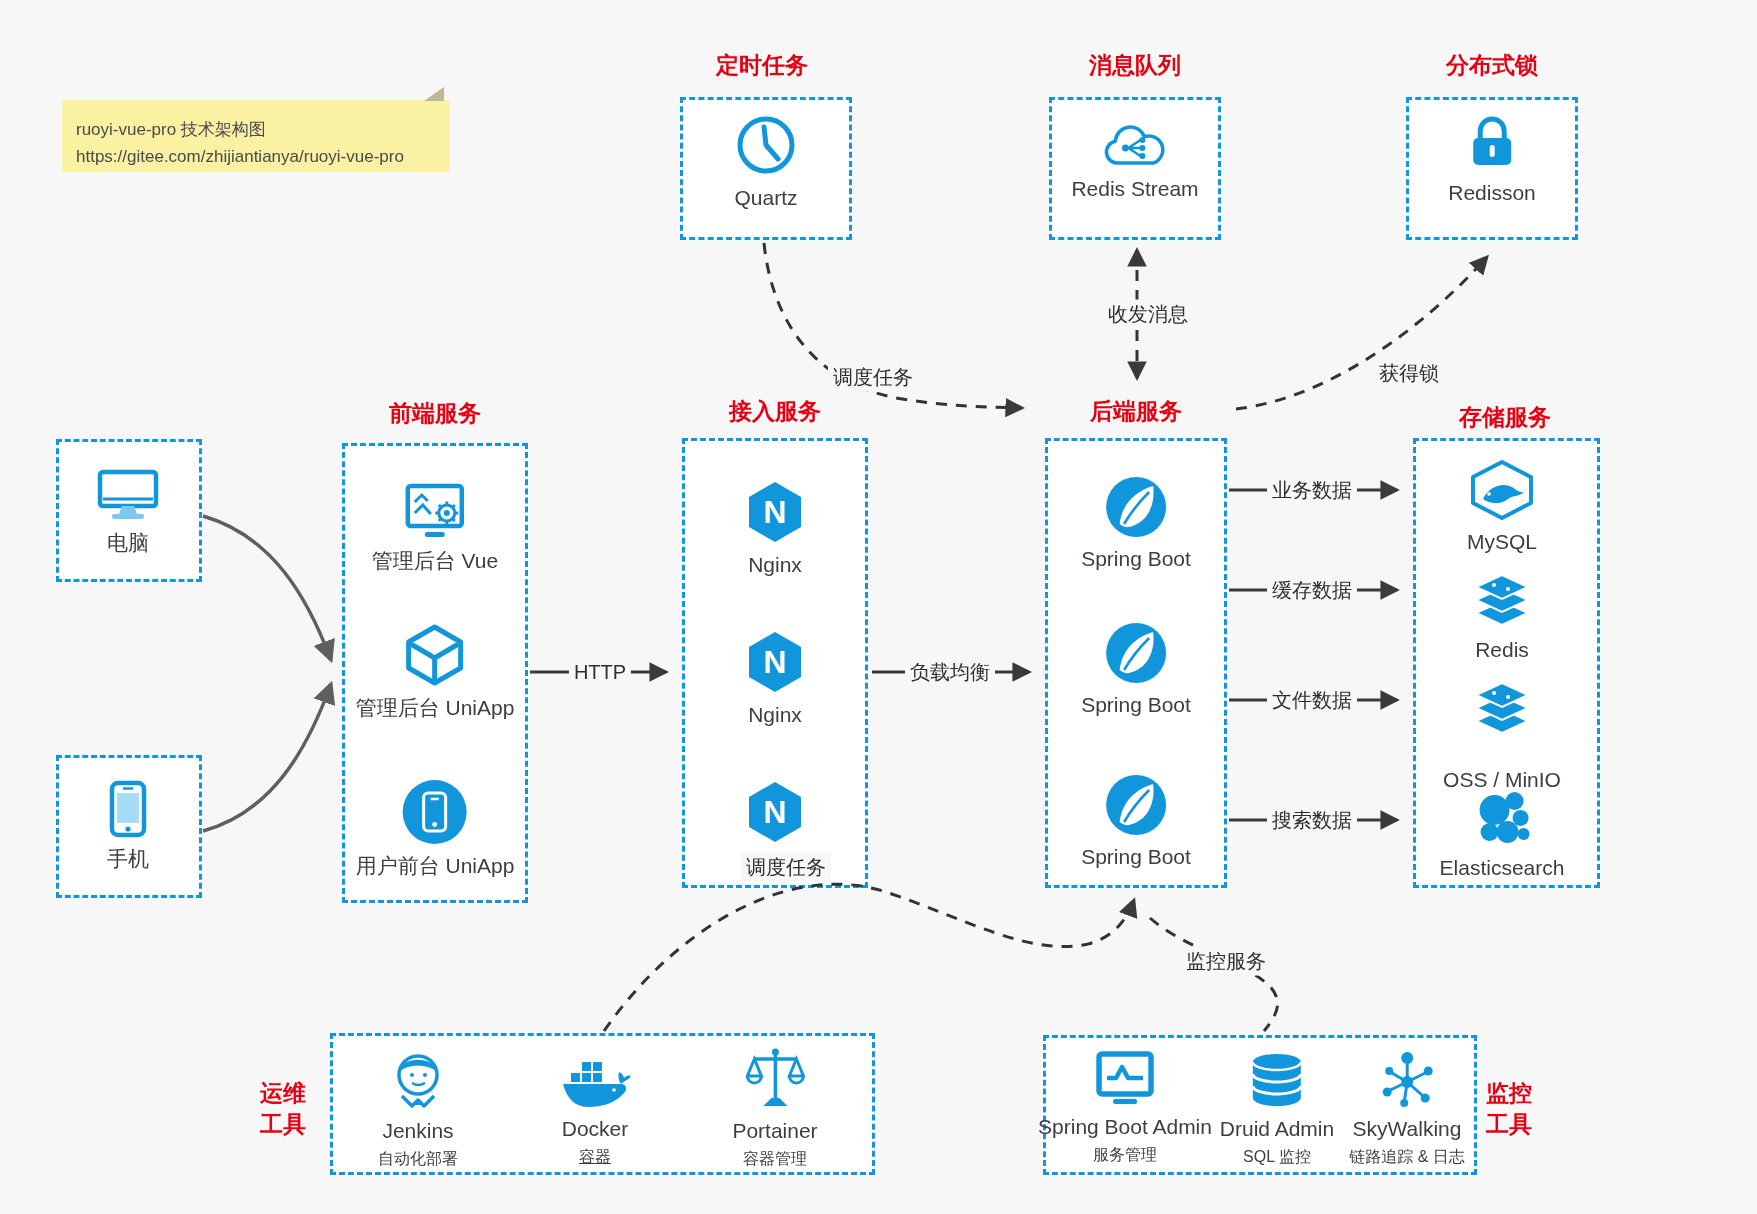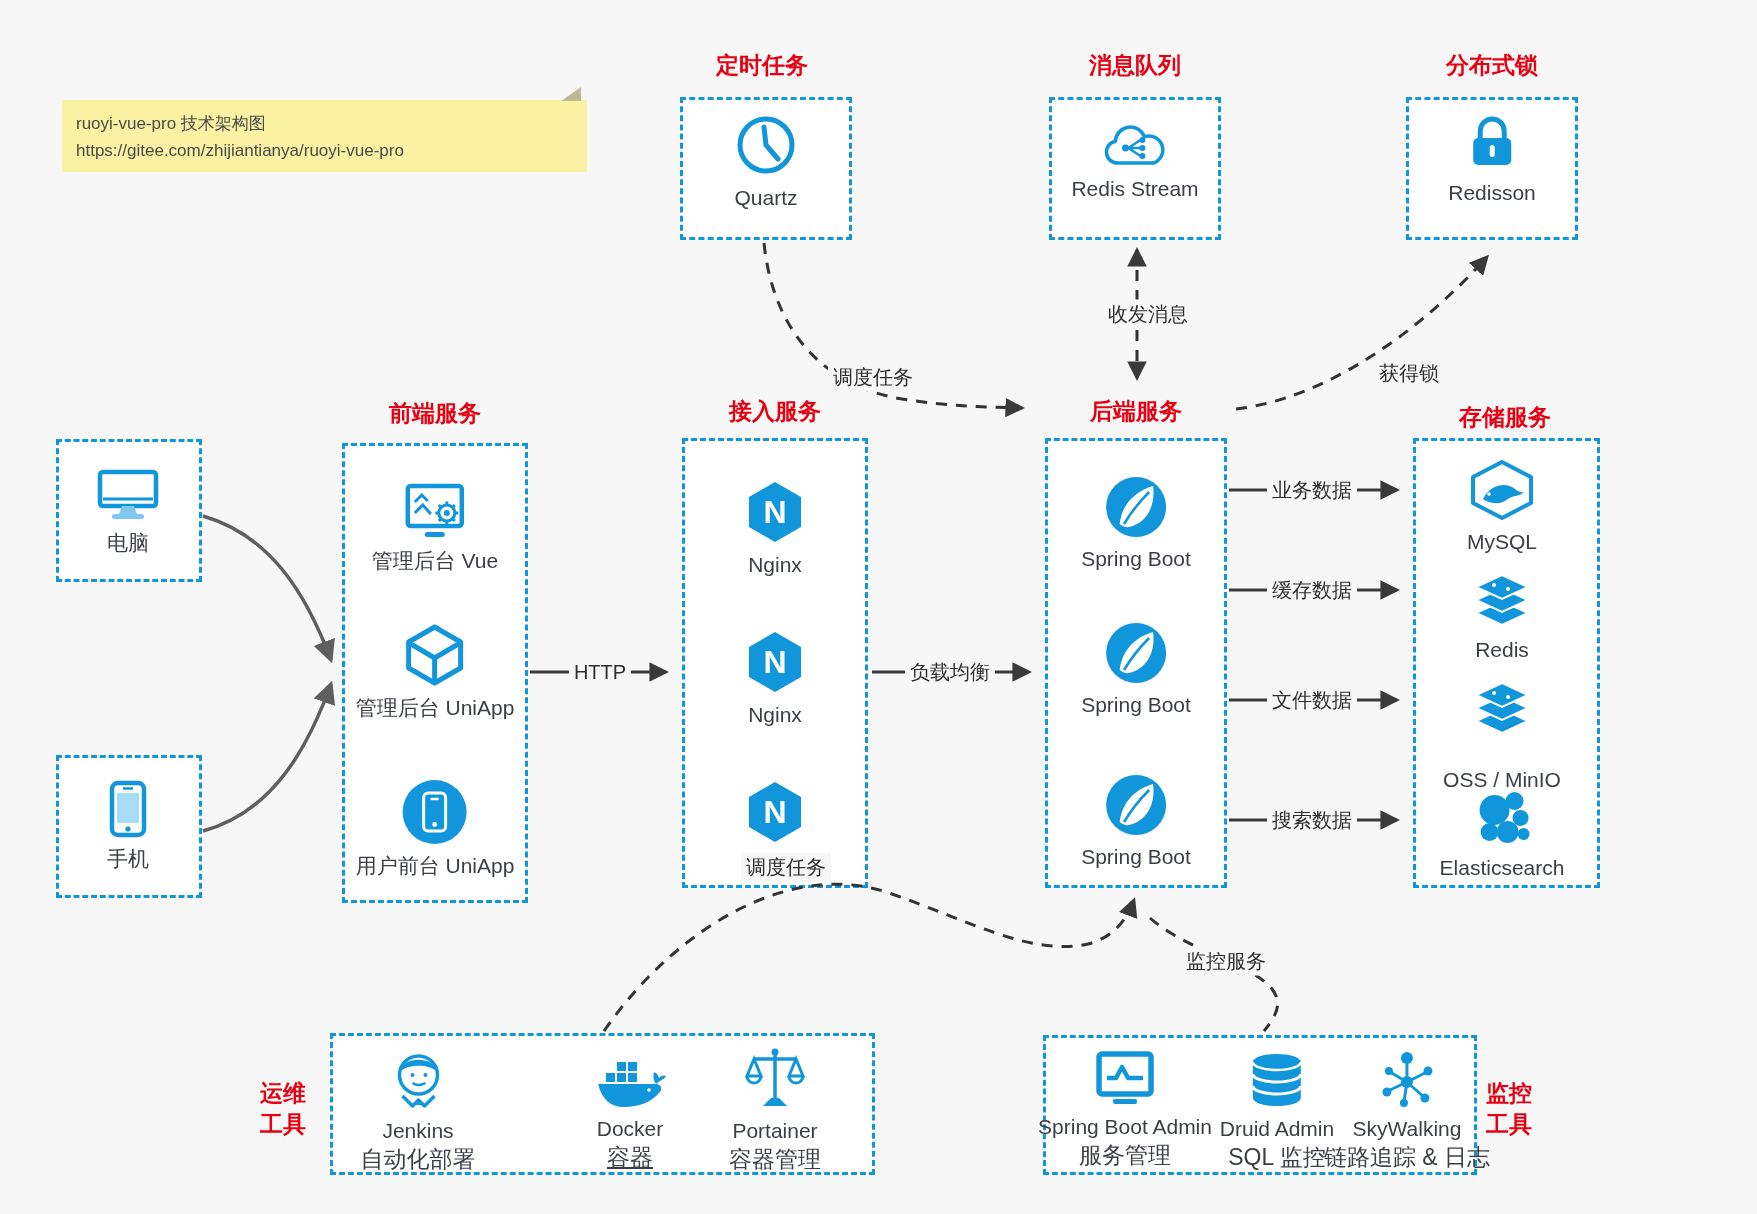--- a/index.html
+++ b/index.html
@@ -6,27 +6,27 @@
   #canvas{position:relative;width:1757px;height:1214px;background:#f7f7f7;overflow:hidden;
           font-family:"Liberation Sans","DejaVu Sans",sans-serif;}
   .gbox{position:absolute;border:3px dashed #1296db;background:#ffffff;box-sizing:border-box;z-index:1;}
   .gtitle{position:absolute;transform:translateX(-50%);color:#e60012;font-weight:bold;
           font-size:23px;white-space:nowrap;z-index:3;}
   .gtitle-duo{position:absolute;transform:translateX(-50%);color:#e60012;font-weight:bold;
           font-size:23px;line-height:31px;text-align:center;z-index:3;}
   .node{position:absolute;transform:translateX(-50%);display:flex;flex-direction:column;
         align-items:center;gap:8px;z-index:3;}
   .node .nlabel{font-size:21px;color:#3b3f45;white-space:nowrap;line-height:26px;text-align:center;}
-  .node .nsub{font-size:23px;color:#3b3f45;white-space:nowrap;line-height:26px;text-align:center;}
+  .node .nsub{font-size:16px;color:#3b3f45;white-space:nowrap;line-height:26px;text-align:center;}
   .icon{display:block;line-height:0;}
   #wires{position:absolute;left:0;top:0;z-index:2;pointer-events:none;}
   .elabel{position:absolute;transform:translate(-50%,-50%);font-size:20px;color:#2e2e2e;
           background:#f7f7f7;padding:1px 5px;white-space:nowrap;z-index:4;}
-  .note{position:absolute;left:62px;top:100px;width:525px;height:72px;background:#faf1a3;
-        z-index:3;padding:10px 14px;box-sizing:border-box;}
+  .note{position:absolute;left:62px;top:100px;width:388px;height:72px;background:#faf1a3;
+        z-index:3;padding:16px 14px;box-sizing:border-box;}
   .note .nline{font-size:17px;color:#4a4a4a;line-height:27px;white-space:nowrap;}
   .note-fold{position:absolute;right:6px;top:-13px;width:0;height:0;
         border-left:20px solid transparent;border-bottom:14px solid #bdb993;}
 </style>
 </head>
 <body>
 
 <div id="canvas">
 
   <div class="note">
@@ -315,21 +315,21 @@
           <circle cx="37" cy="27" r="2" fill="#1296db"></circle>
         <path d="M24 35 Q30 39 37 35" fill="none" stroke="#1296db" stroke-width="2.5"></path>
         <path d="M14 48 L24 58 L30 52 L36 58 L46 48" fill="none" stroke="#1296db" stroke-width="3.5" stroke-linejoin="round"></path>
         <polygon points="30,52 25,57 35,57" fill="#1296db"></polygon>
       </svg>
     </span>
     <div class="nlabel">Jenkins</div>
     <div class="nsub" style="margin-top:-6px;">自动化部署</div>
   </div>
 
-  <div class="node" style="left:630px;top:1056px;">
+  <div class="node" style="left:595px;top:1056px;">
     <span class="icon">
       <svg width="74" height="52" viewBox="0 0 74 52">
         <path d="M5 28 H63 C68 28 70 33 66 37 C58 46 46 51 31 51 C17 51 9 43 5 28 Z" fill="#1296db"></path>
         <circle cx="56" cy="34" r="1.8" fill="#ffffff"></circle>
         <rect x="13" y="17" width="9" height="9" fill="#1296db"></rect>
         <rect x="24" y="17" width="9" height="9" fill="#1296db"></rect>
         <rect x="35" y="17" width="9" height="9" fill="#1296db"></rect>
         <rect x="24" y="6" width="9" height="9" fill="#1296db"></rect>
         <rect x="35" y="6" width="9" height="9" fill="#1296db"></rect>
         <path d="M63 28 C67 24 71 24 73 20 C70 19 68 20 66 22 C65 18 63 17 61 16 C60 20 60 24 63 28 Z" fill="#1296db"></path>

